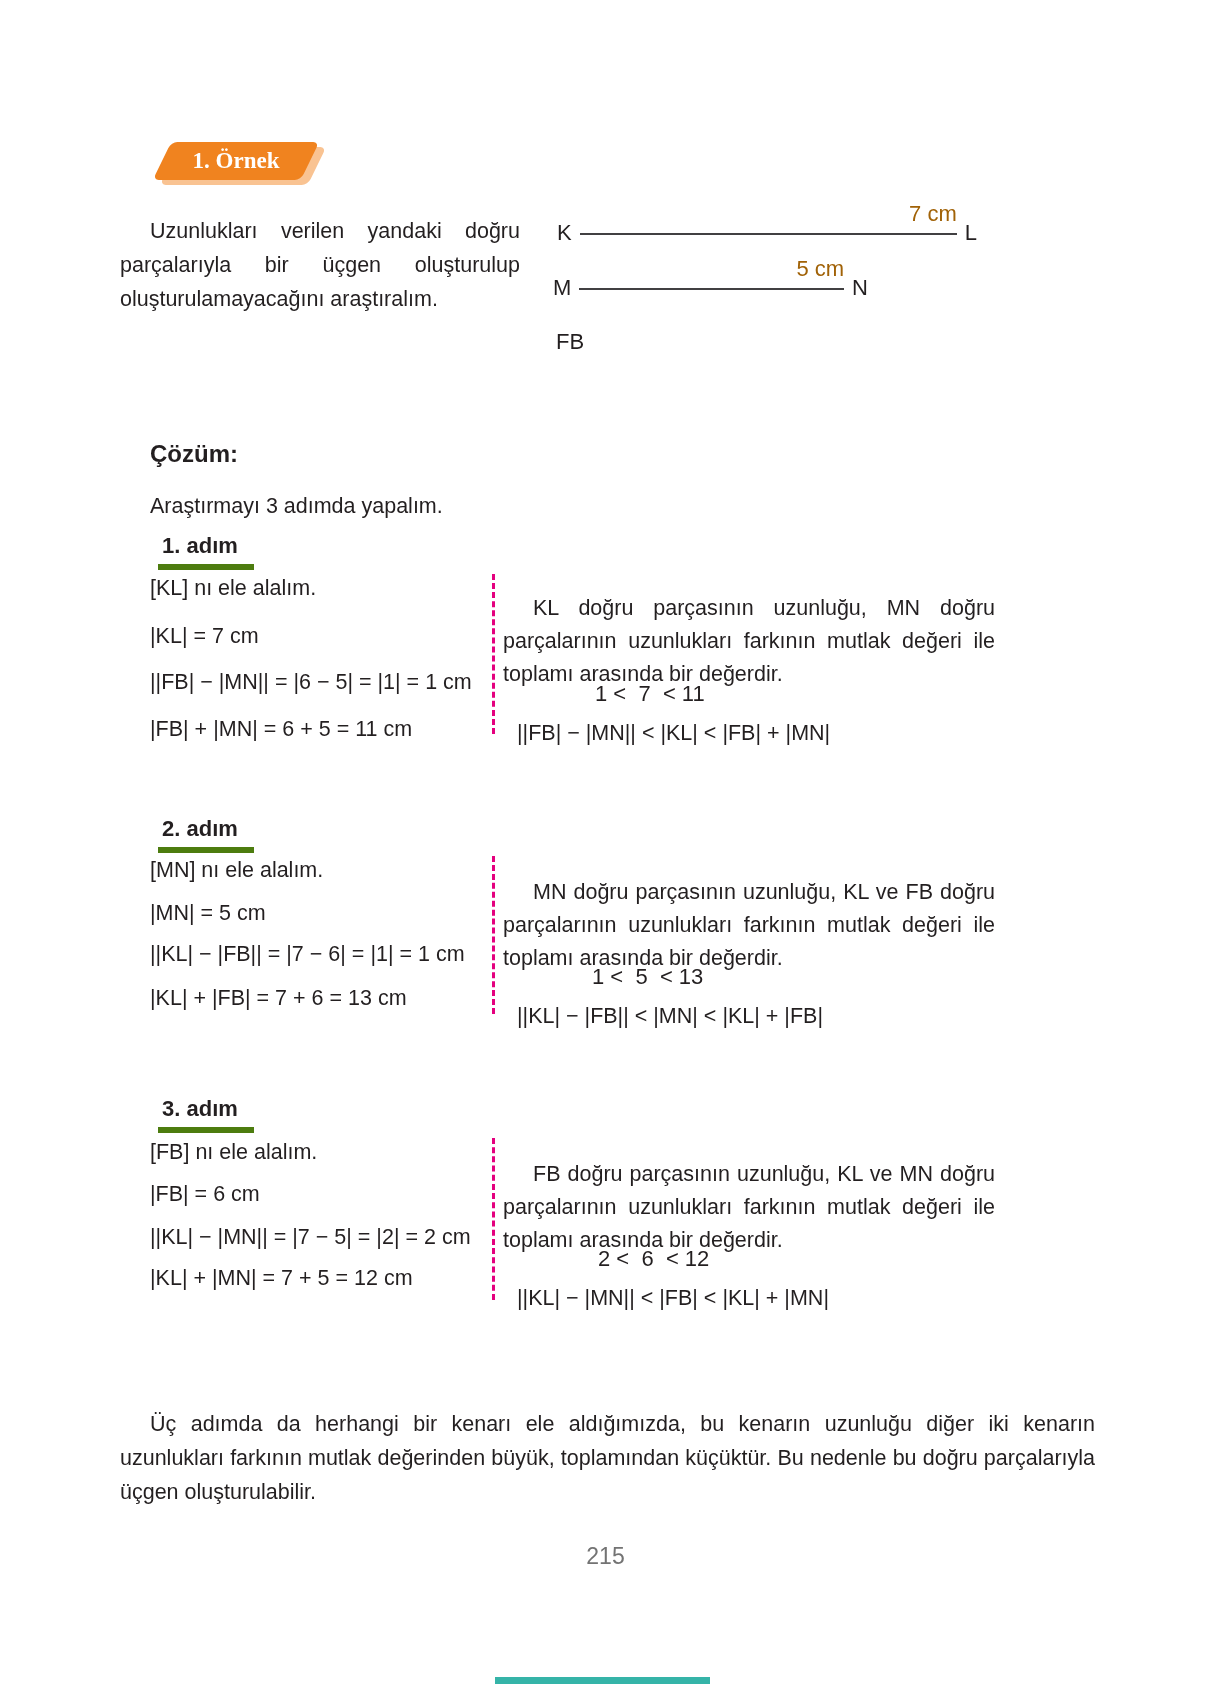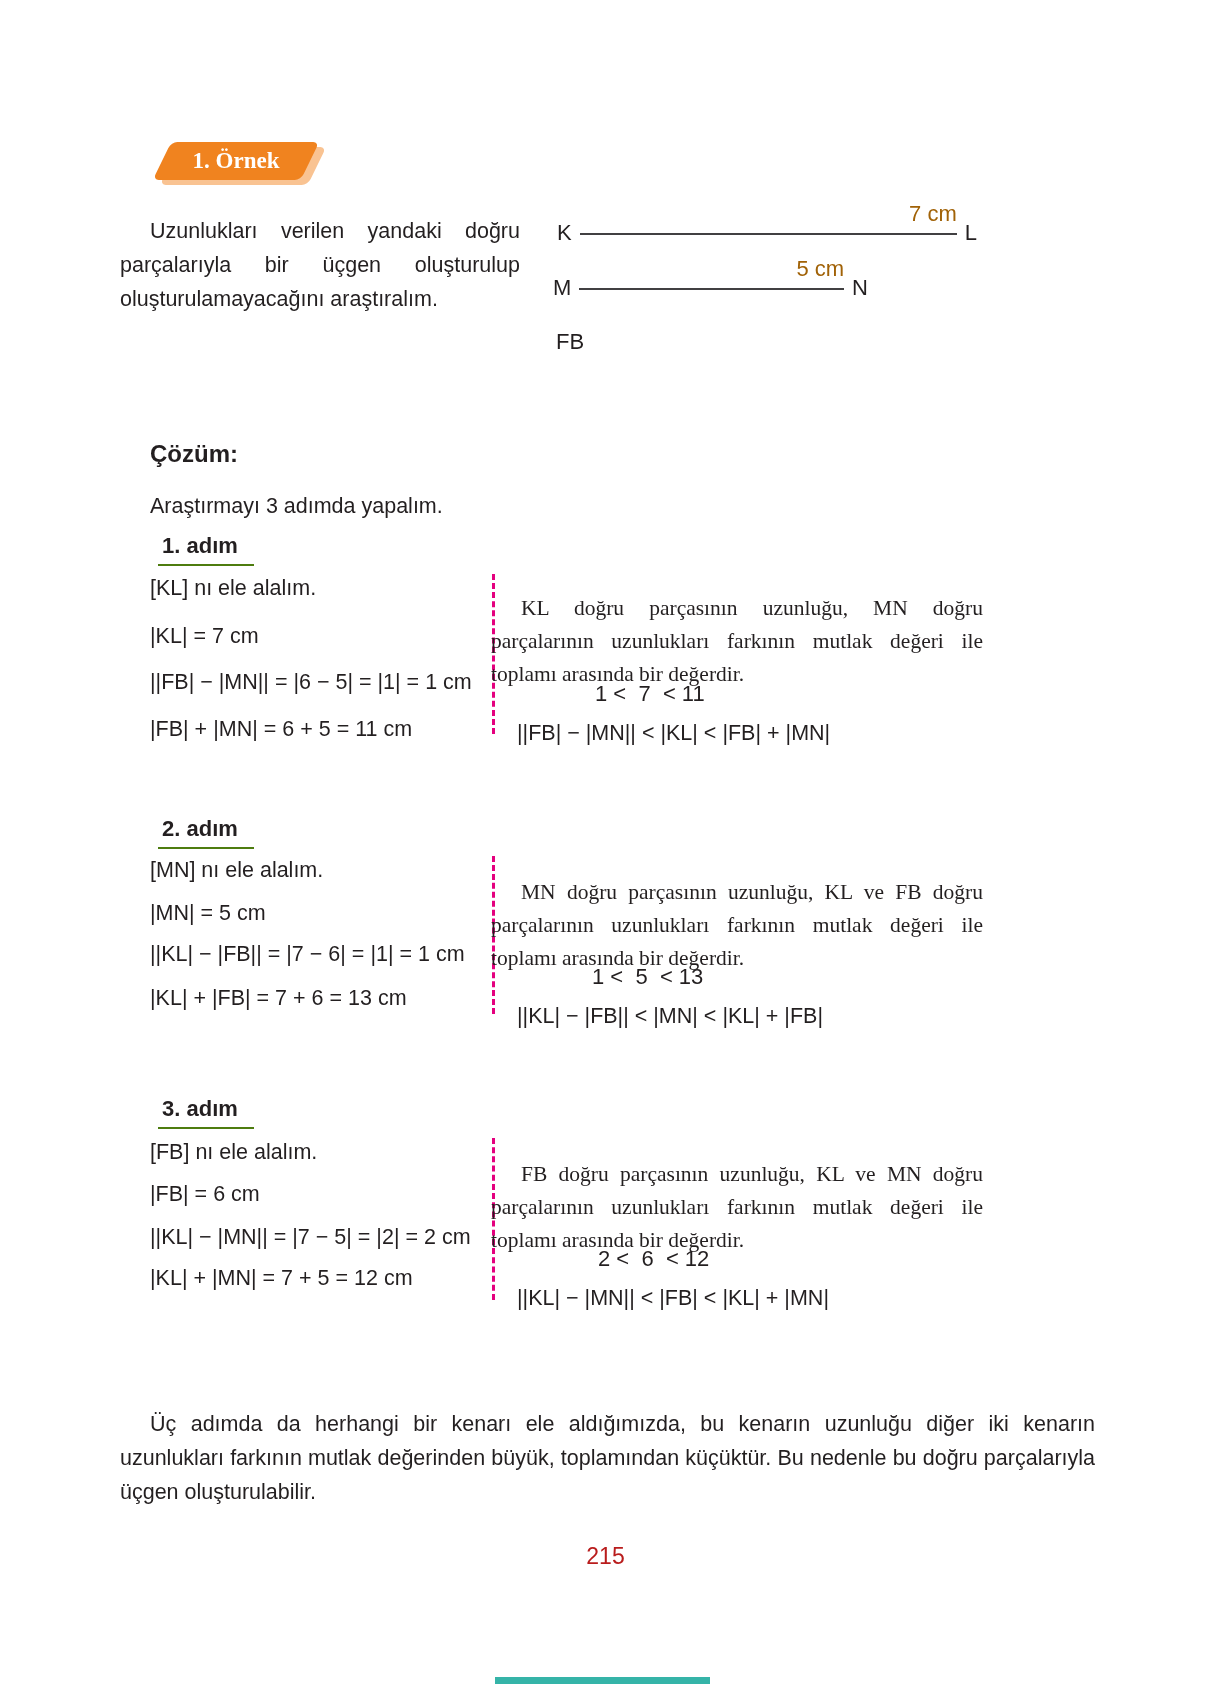--- a/index.html
+++ b/index.html
@@ -35,40 +35,40 @@
   }
   .seg-label {
     position:absolute; left:0; right:0; top:0; text-align:right;
     font-size:22px; color:#a16207;
   }
   
   .solution-heading { position:absolute; left:150px; top:440px; font-size:24px; font-weight:bold; }
   .solution-intro   { position:absolute; left:150px; top:494px; font-size:21.5px; }
   .step-title {
     position:absolute; font-size:22px; font-weight:bold;
-    border-bottom:2px solid #4d7c0f; padding:0 16px 5px 4px;
+    border-bottom:6px solid #4d7c0f; padding:0 16px 5px 4px;
   }
   .work-line { position:absolute; left:150px; font-size:21.5px; white-space:pre; }
   .sep {
     position:absolute; width:0; border-left:3px dashed #e4007e;
   }
   .explanation {
-    position:absolute; left:491px; width:492px; font-size:21.5px; line-height:33px;
-    text-align:justify; text-indent:30px;font-family:Liberation Serif, serif;
+    position:absolute; left:503px; width:492px; font-size:21.5px; line-height:33px;
+    text-align:justify; text-indent:30px;
   }
   .num-ineq { position:absolute; font-size:22px; white-space:pre; }
   .sym-ineq { position:absolute; left:517px; font-size:21.5px; white-space:pre; }
   
   .conclusion {
     position:absolute; left:120px; top:1385px; width:975px;
     font-size:21.5px; line-height:34px; text-align:justify; text-indent:30px;
   }
   .page-number {
     position:absolute; left:0; top:1543px; width:100%;
-    text-align:center; font-size:23px; color:#b91c1c;
+    text-align:center; font-size:23px; color:#737373;
   }
   .footer-bar {
     position:absolute; left:495px; top:1677px; width:215px; height:7px;
     background:#35b4a8;
   }
 </style>
 </head>
 <body>
 
 <div class="page">

